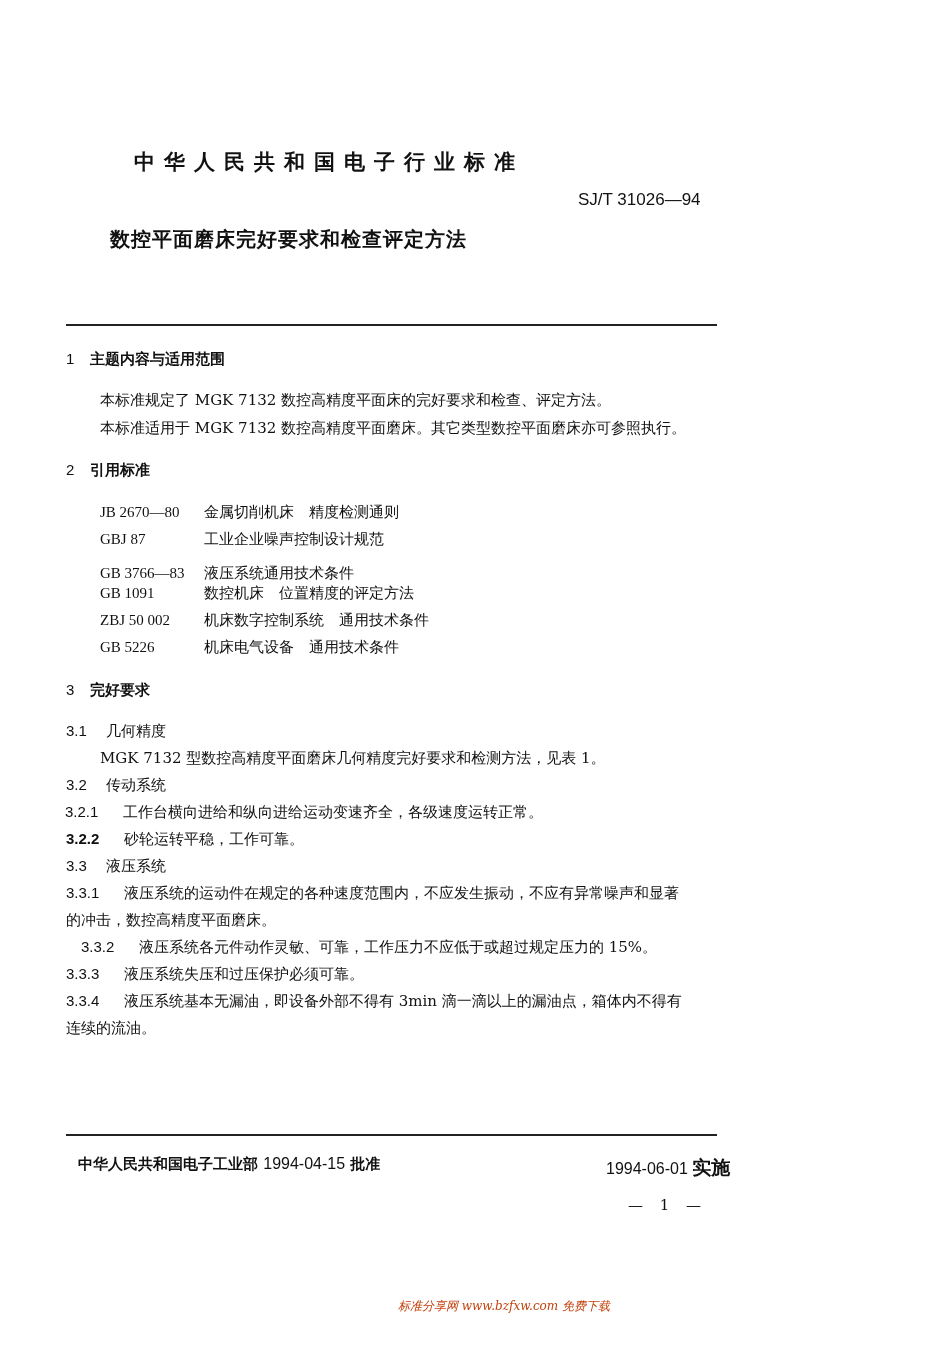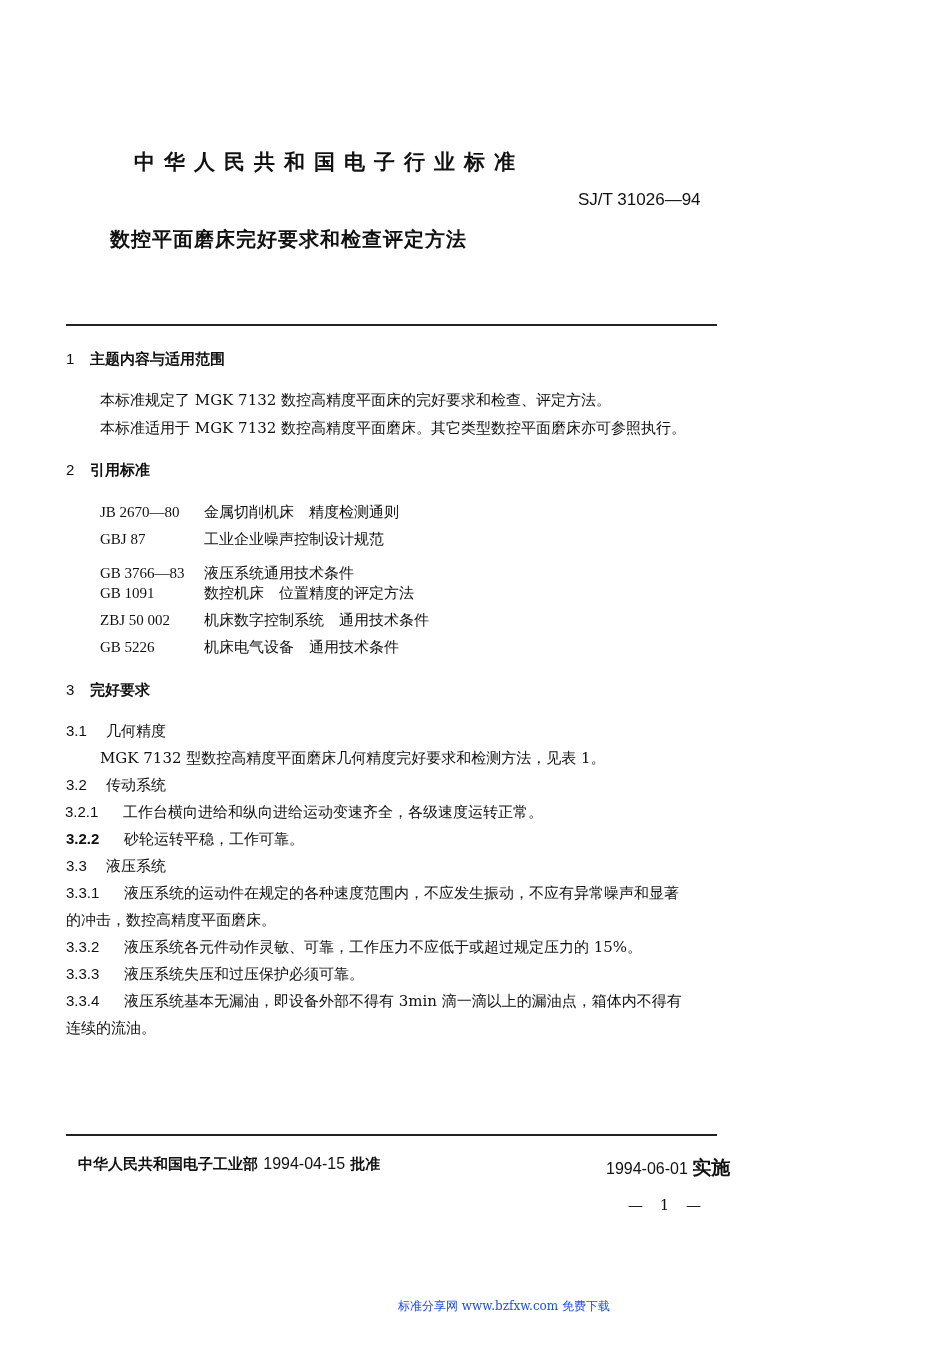--- a/index.html
+++ b/index.html
@@ -16,21 +16,21 @@
   .h .num { font-family: "Liberation Sans", sans-serif; font-weight: normal; display: inline-block; width: 24px; }
   .p { font-size: 15px; }
   .ref-row { position: absolute; left: 100px; font-size: 15px; }
   .ref-row .code { display: inline-block; width: 104px; font-family: "Liberation Serif", serif; }
   .sub .num { font-family: "Liberation Sans", sans-serif; display: inline-block; }
   .footer-left { left: 78px; top: 1155px; font-family: "DejaVu Sans", sans-serif; font-weight: bold; font-size: 15px; }
   .footer-left span.d { font-family: "Liberation Sans", sans-serif; font-weight: normal; font-size: 16px; }
   .footer-right { left: 606px; top: 1155px; font-family: "Liberation Sans", sans-serif; font-size: 16px; }
   .footer-right b { font-family: "DejaVu Sans", sans-serif; font-size: 19px; }
   .page-no { left: 628px; top: 1196px; font-size: 15px; letter-spacing: 6px; }
-  .watermark { left: 398px; top: 1298px; font-size: 12px; color: #1d4ed8; }
+  .watermark { left: 398px; top: 1298px; font-size: 12px; color: #c2410c; font-style: italic; }
 </style>
 </head>
 <body>
 
 <div class="abs org-title">中华人民共和国电子行业标准</div>
 <div class="abs std-code">SJ/T 31026—94</div>
 <div class="abs doc-title">数控平面磨床完好要求和检查评定方法</div>
 
 <div class="rule" style="top:324px;"></div>
 
@@ -80,21 +80,21 @@
   <span class="num" style="width:58px;font-weight:bold;">3.2.2</span><span>砂轮运转平稳，工作可靠。</span>
 </div>
 <div class="abs p sub" style="left:66px; top:857px;">
   <span class="num" style="width:40px;">3.3</span><span>液压系统</span>
 </div>
 <div class="abs p sub" style="left:66px; top:884px;">
   <span class="num" style="width:58px;">3.3.1</span><span>液压系统的运动件在规定的各种速度范围内，不应发生振动，不应有异常噪声和显著</span>
 </div>
 <div class="abs p" style="left:66px; top:911px;">的冲击，数控高精度平面磨床。</div>
 <div class="abs p sub" style="left:66px; top:938px;">
-  <span class="num" style="width:58px;">3.3.2</span><span>液压系统各元件动作灵敏、可靠，工作压力不应低于或超过规定压力的 15%。</span>
+  <span class="num" style="width:58px;margin-left:15px;">3.3.2</span><span>液压系统各元件动作灵敏、可靠，工作压力不应低于或超过规定压力的 15%。</span>
 </div>
 <div class="abs p sub" style="left:66px; top:965px;">
   <span class="num" style="width:58px;">3.3.3</span><span>液压系统失压和过压保护必须可靠。</span>
 </div>
 <div class="abs p sub" style="left:66px; top:992px;">
   <span class="num" style="width:58px;">3.3.4</span><span>液压系统基本无漏油，即设备外部不得有 3min 滴一滴以上的漏油点，箱体内不得有</span>
 </div>
 <div class="abs p" style="left:66px; top:1019px;">连续的流油。</div>
 
 <div class="rule" style="top:1134px;"></div>

